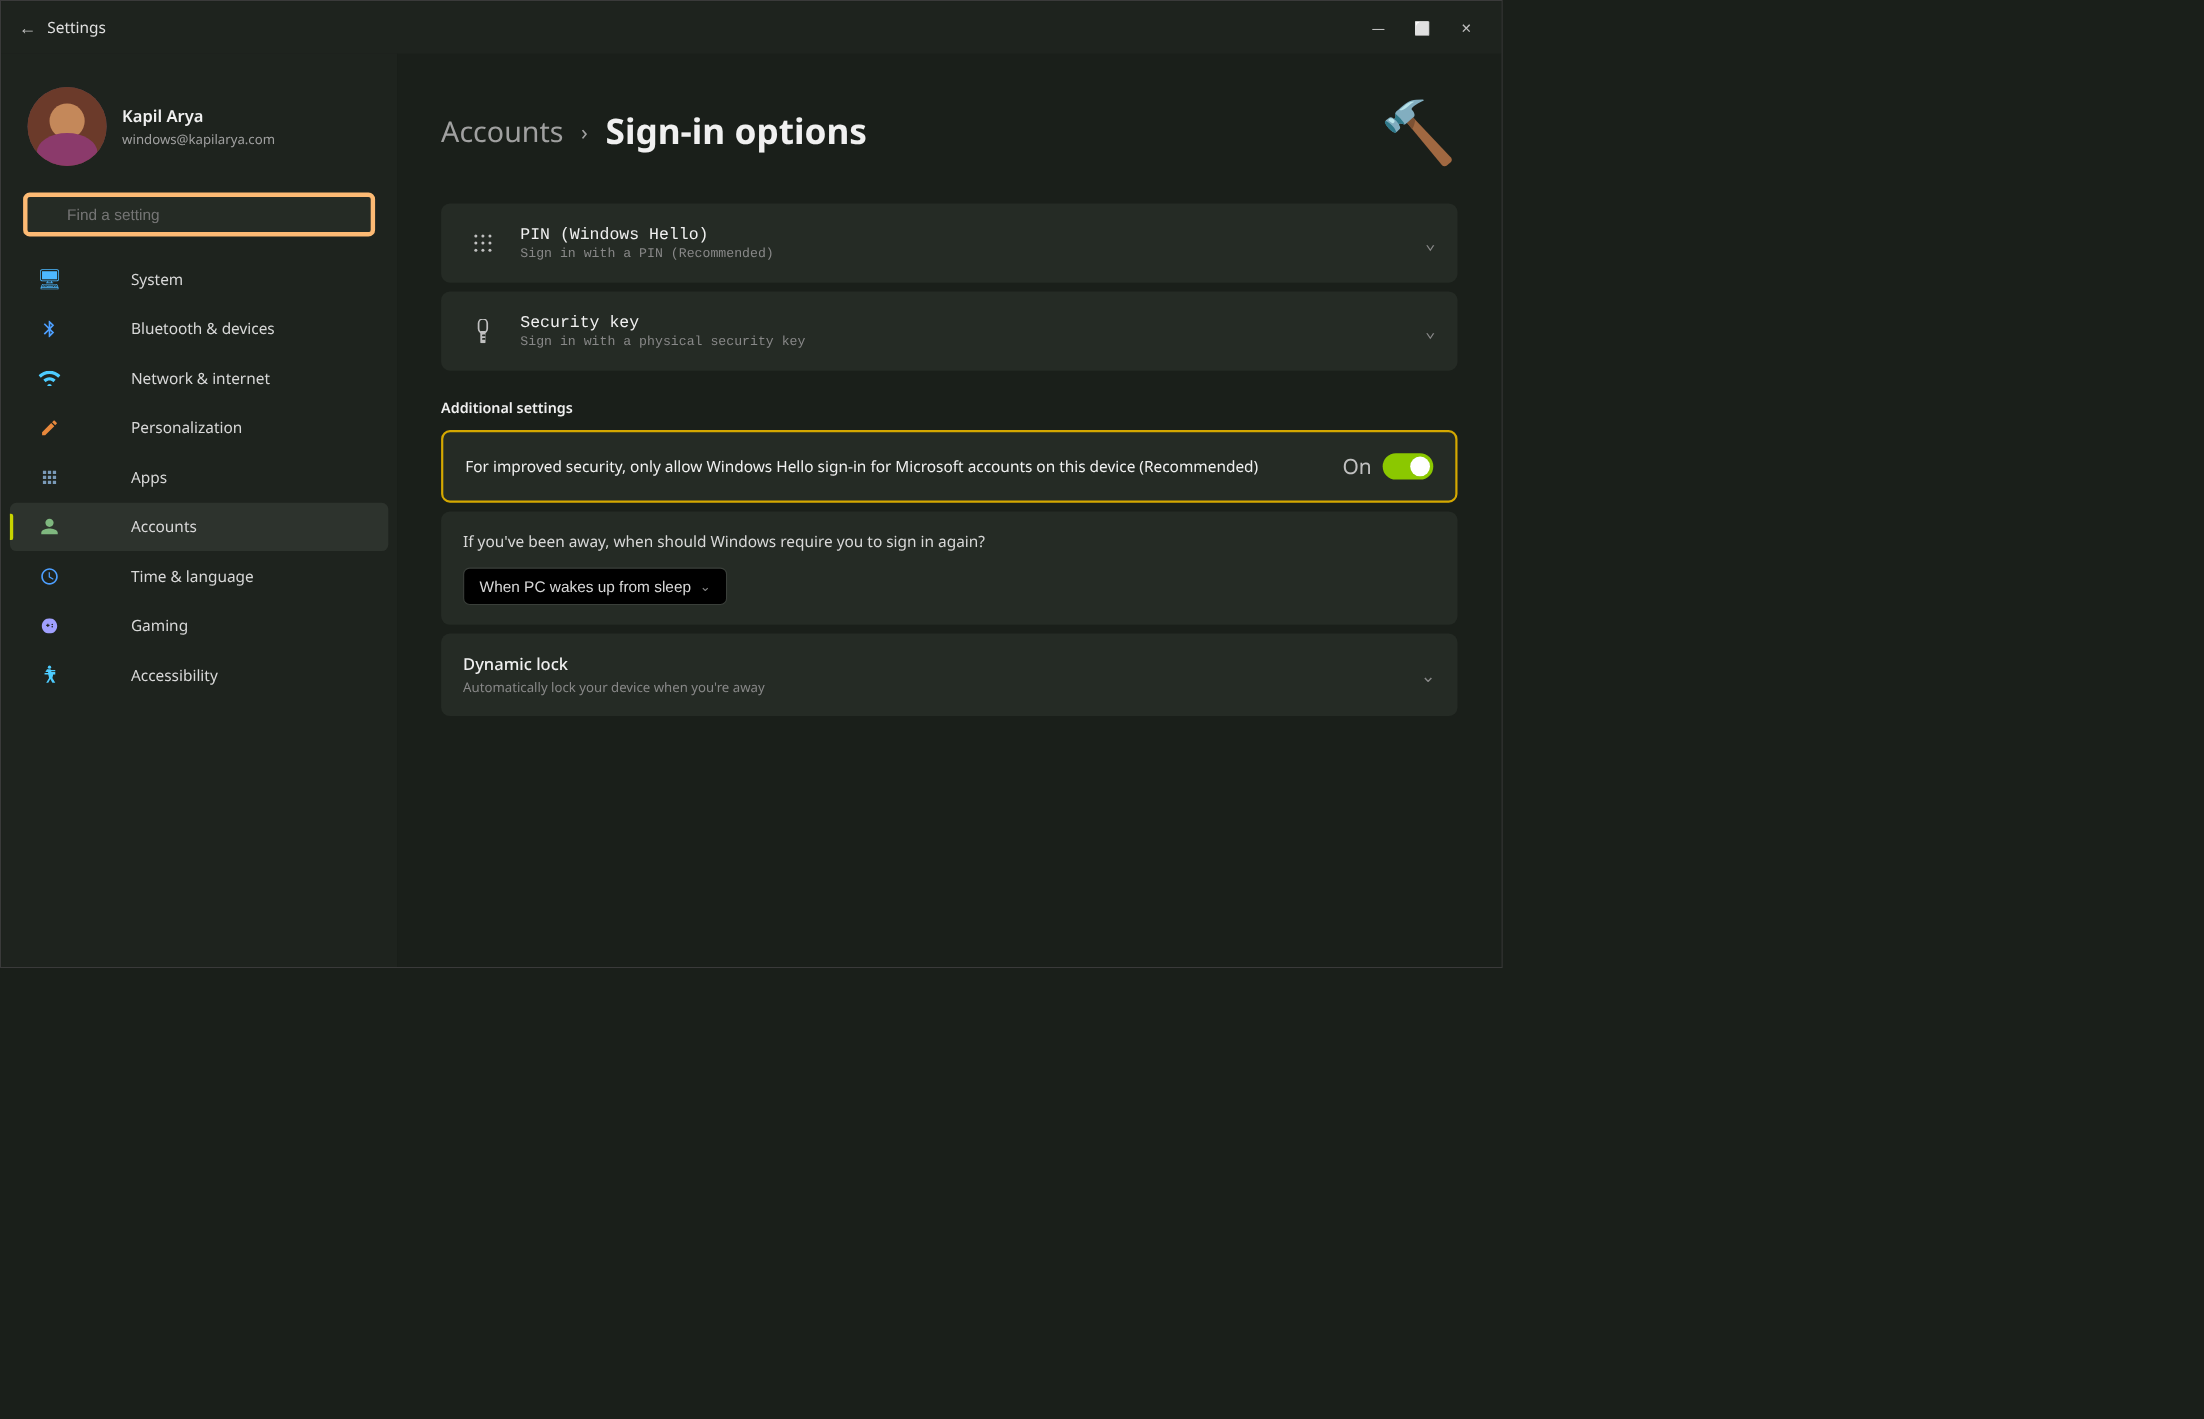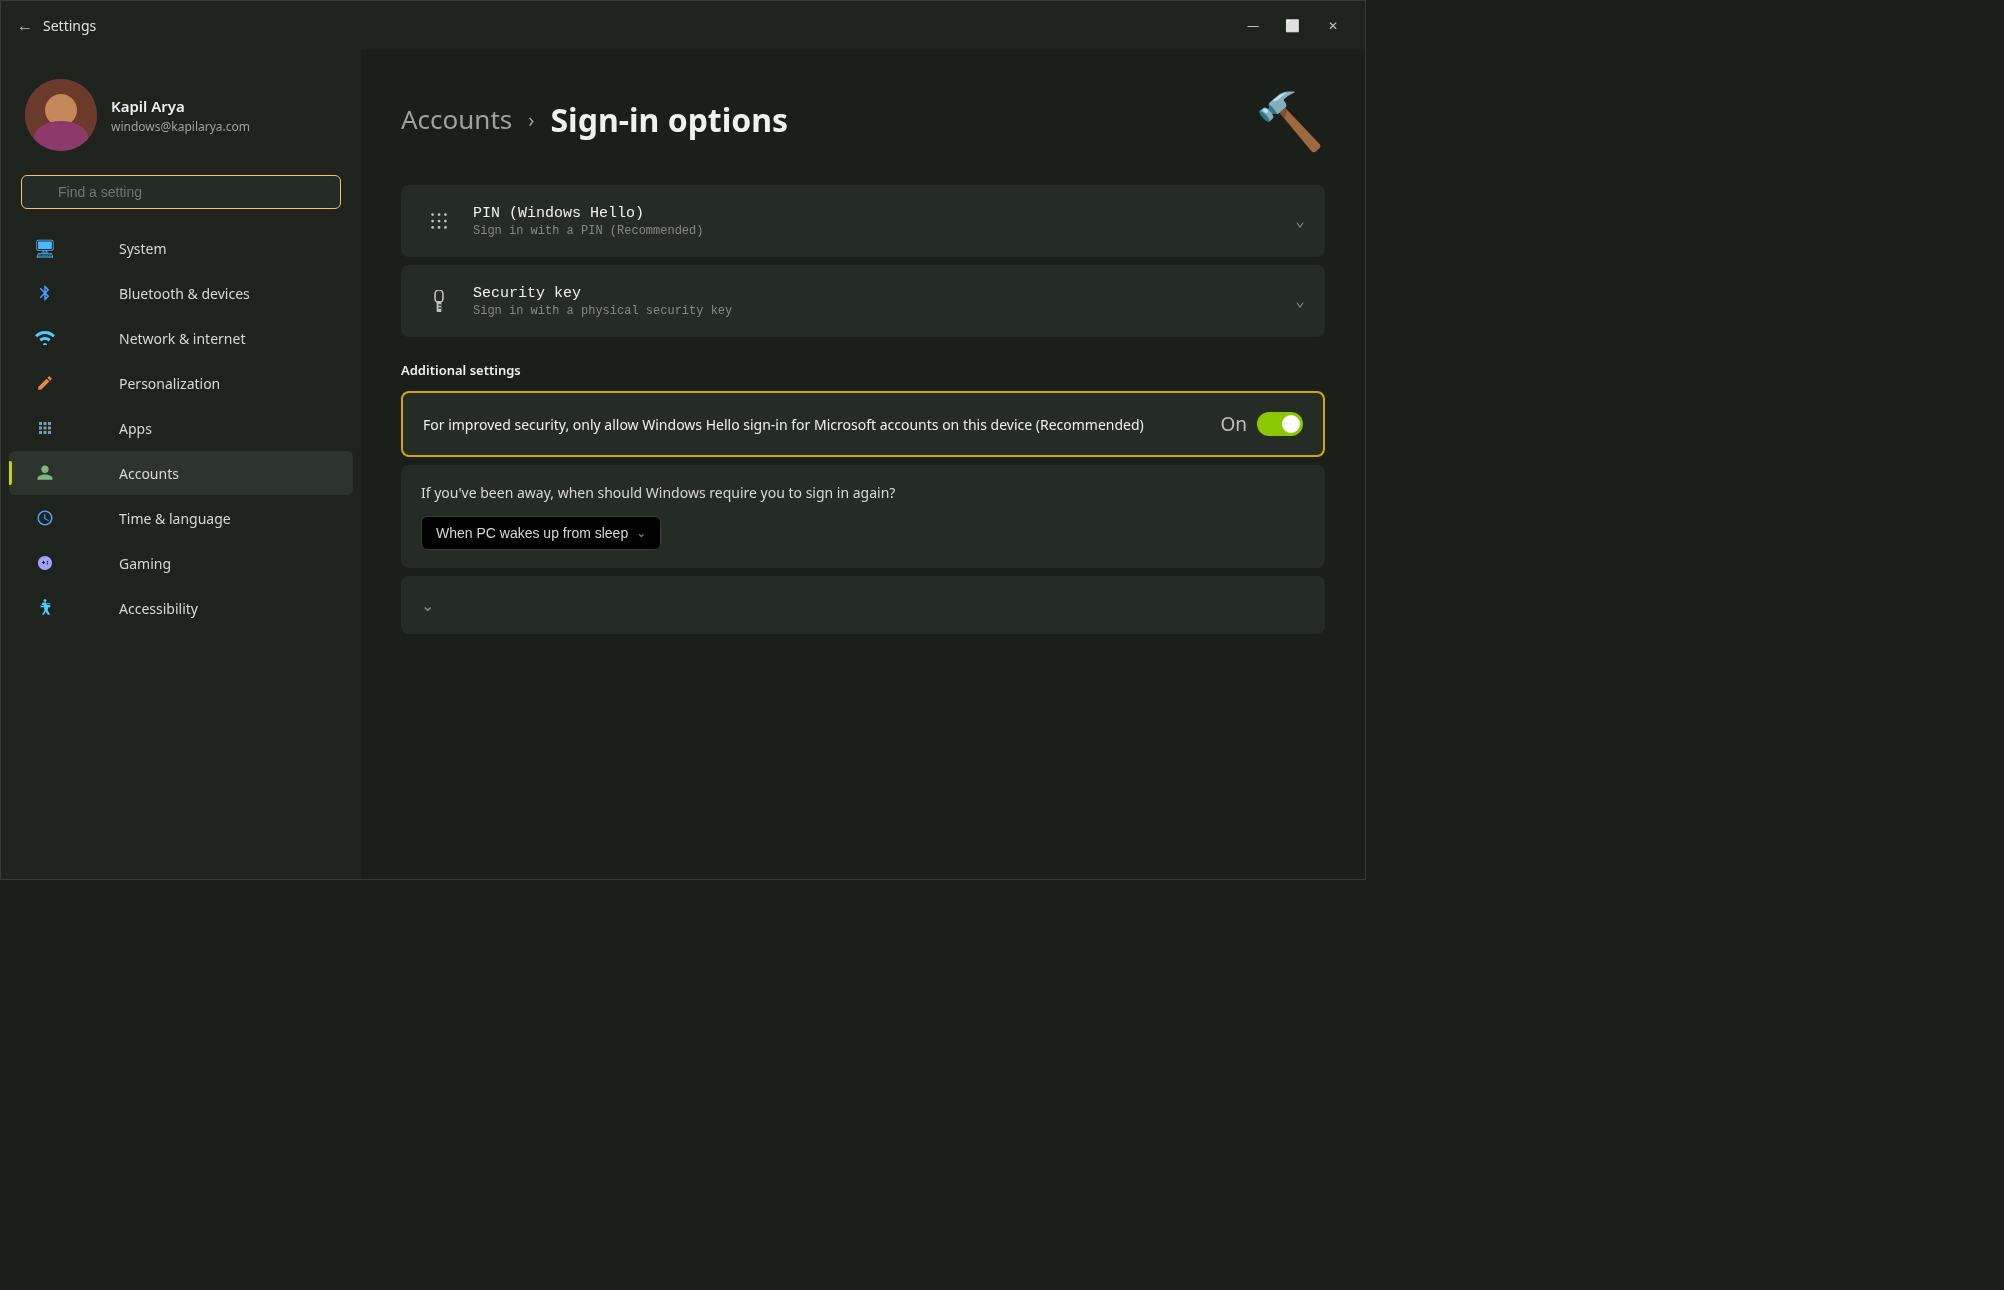--- a/index.html
+++ b/index.html
@@ -128,21 +128,21 @@
       margin-top: 2px;
     }
 
     
     .search-container {
       padding: 0 20px 16px;
     }
     .search-box {
       width: 100%;
       background: #252b25;
-      border: 1px solid #fdba74;
+      border: 4px solid #fdba74;
       border-radius: 6px;
       padding: 8px 12px 8px 36px;
       color: #fca5a5;
       font-size: 14px;
       outline: none;
       position: relative;
     }
     .search-wrapper {
       position: relative;
     }
@@ -540,18 +540,22 @@
     <div class="away-card">
       <div class="away-question">If you've been away, when should Windows require you to sign in again?</div>
       <button class="dropdown-btn">
         <span>When PC wakes up from sleep</span>
         <span class="dropdown-arrow">⌄</span>
       </button>
     </div>
 
     <div class="setting-card">
       <div class="dynamic-lock-row">
+        <div class="setting-text dynamic-lock-text">
+          <div class="setting-title">Dynamic lock</div>
+          <div class="setting-subtitle">Automatically lock your device when you're away</div>
+        </div>
         <div class="setting-chevron">⌄</div>
       </div>
     </div>
 
   </div>
 </div>
 
 </body></html>

